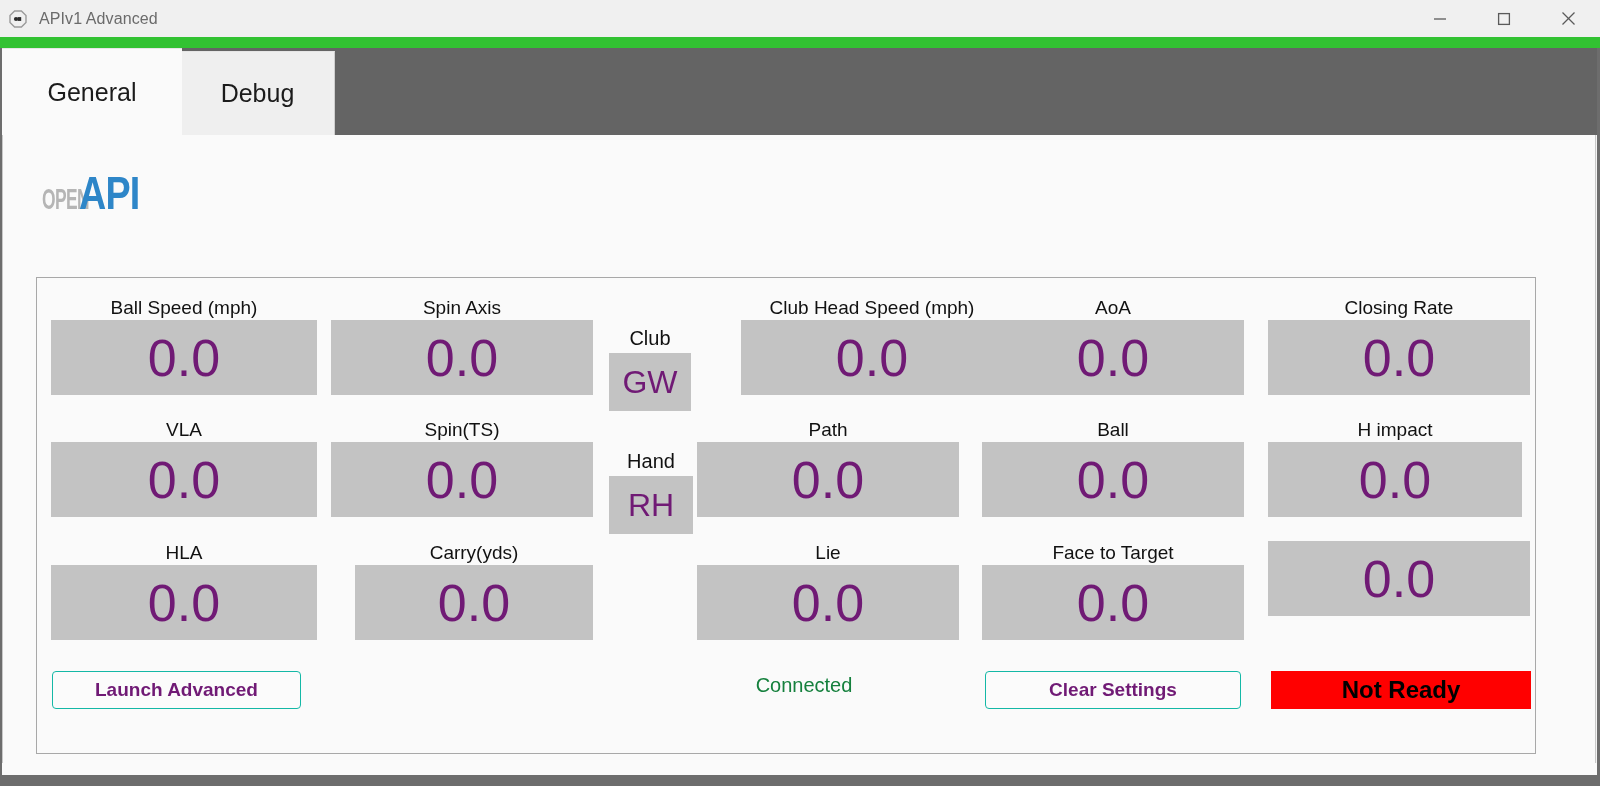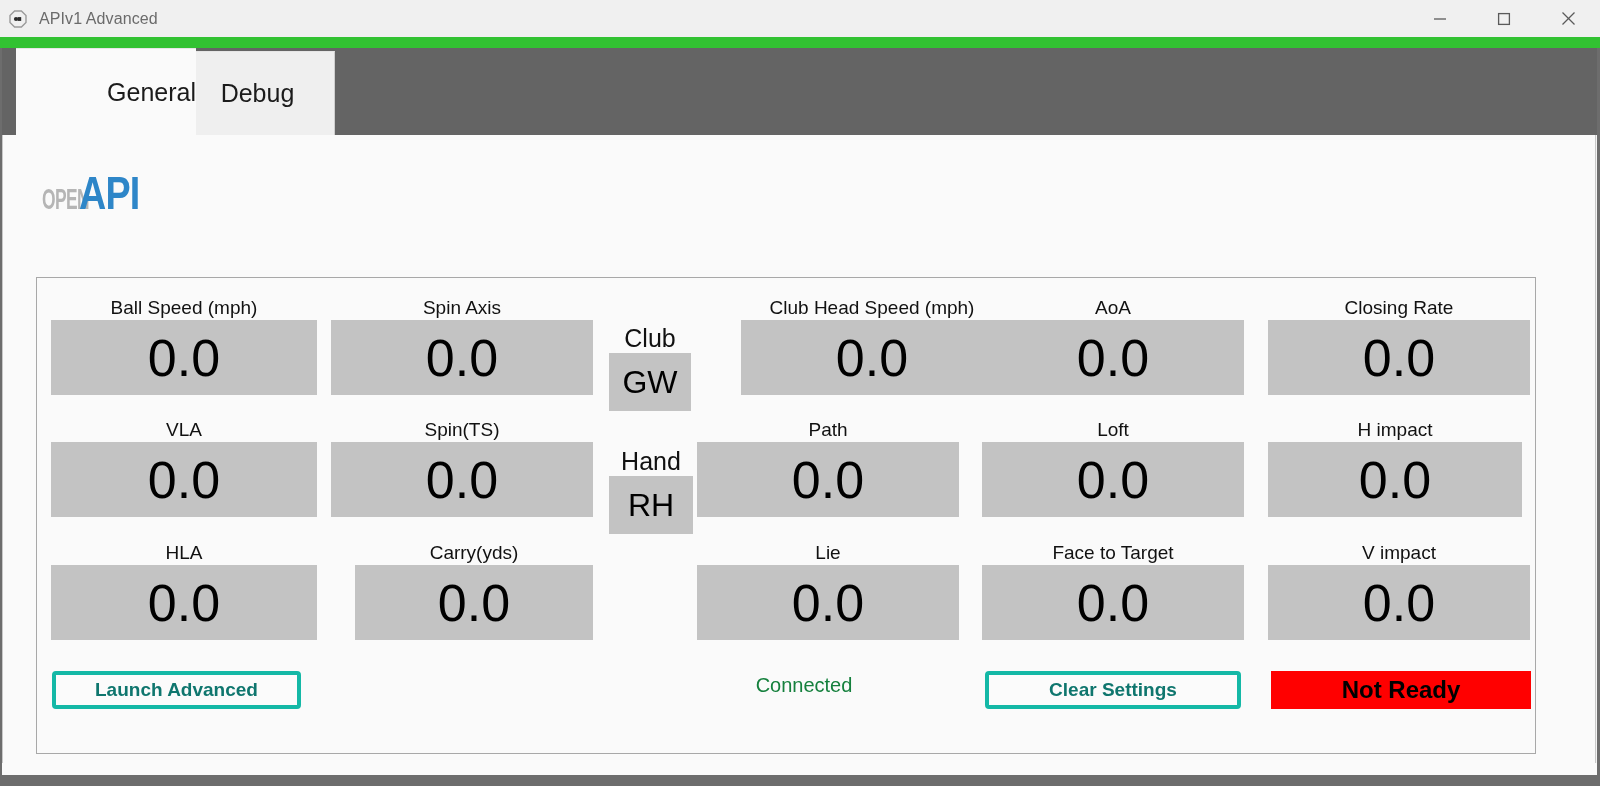--- a/index.html
+++ b/index.html
@@ -74,26 +74,25 @@
     bottom: 0;
     display: flex;
     align-items: center;
     justify-content: center;
     font-size: 25px;
     color: #1b1b1b;
     cursor: default;
     border-top: 1px solid #e6e6e6;
   }
   .tab.active {
-    left: 16px;
+    left: 2px;
     width: 180px;
     height: 87px;
     background: #fafafa;
     z-index: 3;
-    justify-content: flex-end;
   }
   .tab.inactive {
     left: 180px;
     width: 155px;
     height: 84px;
     background: #efefef;
     border-left: 1px solid #dcdcdc;
     border-right: 1px solid #cfcfcf;
     z-index: 2;
   }
@@ -175,47 +174,47 @@
     text-align: center;
     font-size: 19px;
     color: #111;
     line-height: 24px;
     white-space: nowrap;
   }
   .cell-value {
     background: #c3c3c3;
     text-align: center;
     font-size: 52px;
-    color: #000000;
+    color: #701a75;
     line-height: 1;
     display: flex;
     align-items: center;
     justify-content: center;
     font-weight: 400;
   }
 
   
   .cell-narrow .cell-label {
-    font-size: 25px;
+    font-size: 20px;
     line-height: 30px;
   }
   .cell-narrow .cell-value {
     font-size: 32px;
     height: 58px;
   }
 
   
   .btn {
     position: absolute;
     background: #fbfbfb;
-    border: 4px solid #14b8a6;
+    border: 1px solid #14b8a6;
     border-radius: 4px;
     font-size: 19px;
     font-weight: 700;
-    color: #0f766e;
+    color: #701a75;
     display: flex;
     align-items: center;
     justify-content: center;
     cursor: default;
     font-family: "Liberation Sans", sans-serif;
   }
 
   .btn-status {
     position: absolute;
     border: none;
@@ -344,38 +343,37 @@
       <div class="cell" style="left:660px; top:263px; width:262px;">
         <div class="cell-label">Lie</div>
         <div class="cell-value" style="height:75px;">0.0</div>
       </div>
 
       <div class="cell" style="left:945px; top:18px; width:262px;">
         <div class="cell-label">AoA</div>
         <div class="cell-value" style="height:75px;">0.0</div>
       </div>
       <div class="cell" style="left:945px; top:140px; width:262px;">
-        <div class="cell-label">Loft</div>
+        <div class="cell-label">Ball</div>
         <div class="cell-value" style="height:75px;">0.0</div>
       </div>
       <div class="cell" style="left:945px; top:263px; width:262px;">
         <div class="cell-label">Face to Target</div>
         <div class="cell-value" style="height:75px;">0.0</div>
       </div>
 
       <div class="cell" style="left:1231px; top:18px; width:262px;">
         <div class="cell-label">Closing Rate</div>
         <div class="cell-value" style="height:75px;">0.0</div>
       </div>
       <div class="cell" style="left:1231px; top:140px; width:254px;">
         <div class="cell-label">H impact</div>
         <div class="cell-value" style="height:75px;">0.0</div>
       </div>
       <div class="cell" style="left:1231px; top:263px; width:262px;">
-        <div class="cell-label">V impact</div>
         <div class="cell-value" style="height:75px;">0.0</div>
       </div>
 
       <div class="btn" style="left:15px; top:393px; width:249px; height:38px;">
         <span>Launch Advanced</span>
       </div>
 
       <div class="conn-text" style="left:667px; top:396px; width:200px; text-align:center;">
         <span>Connected</span>
       </div>

